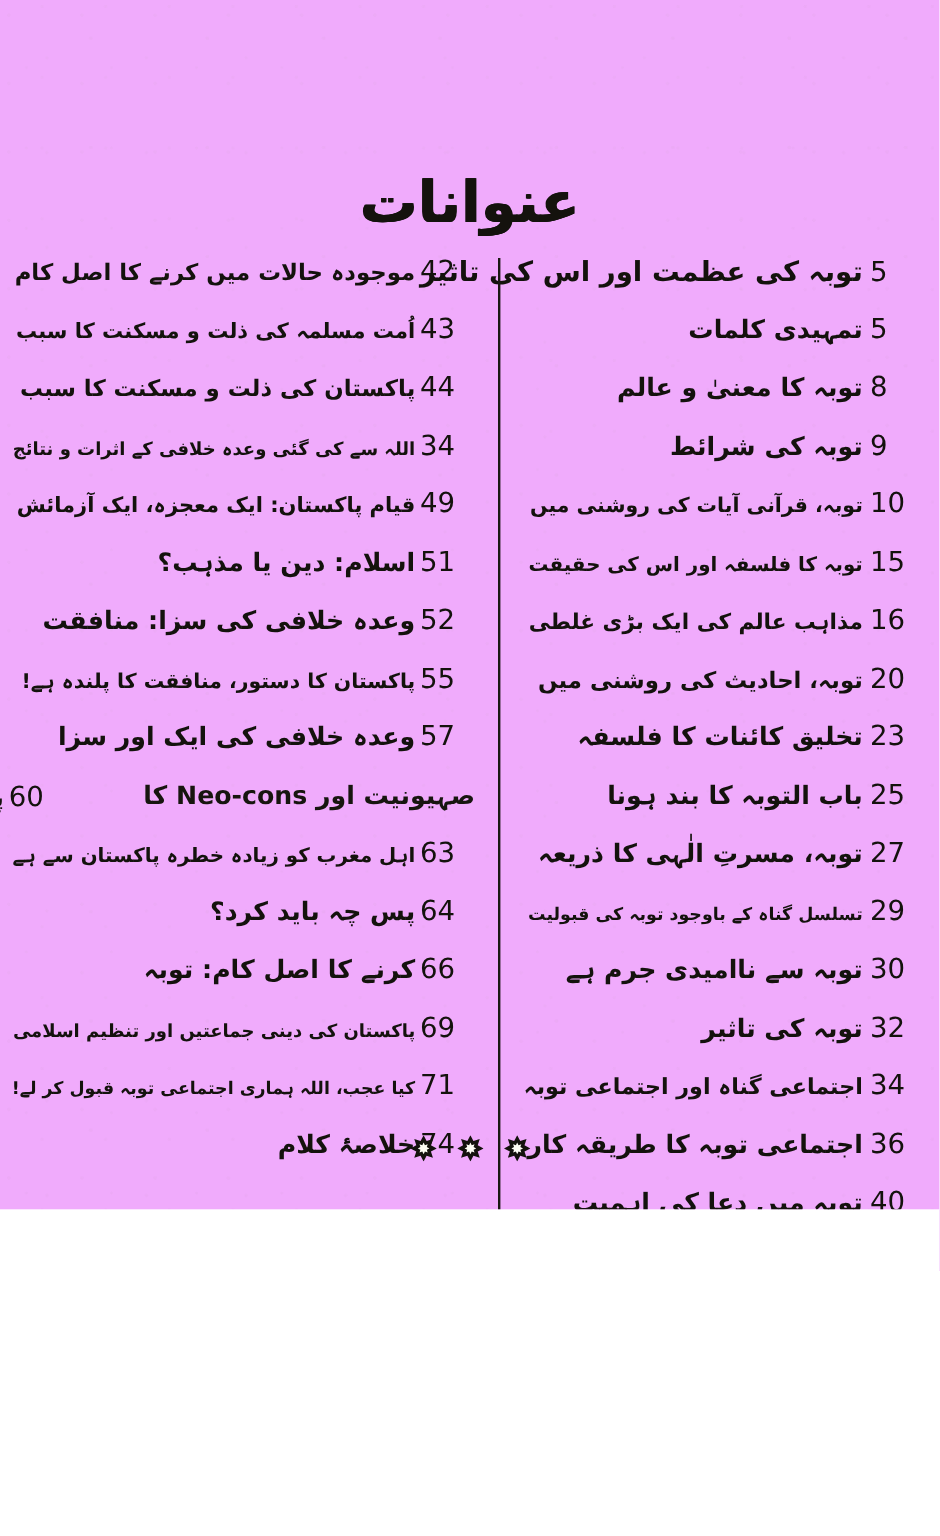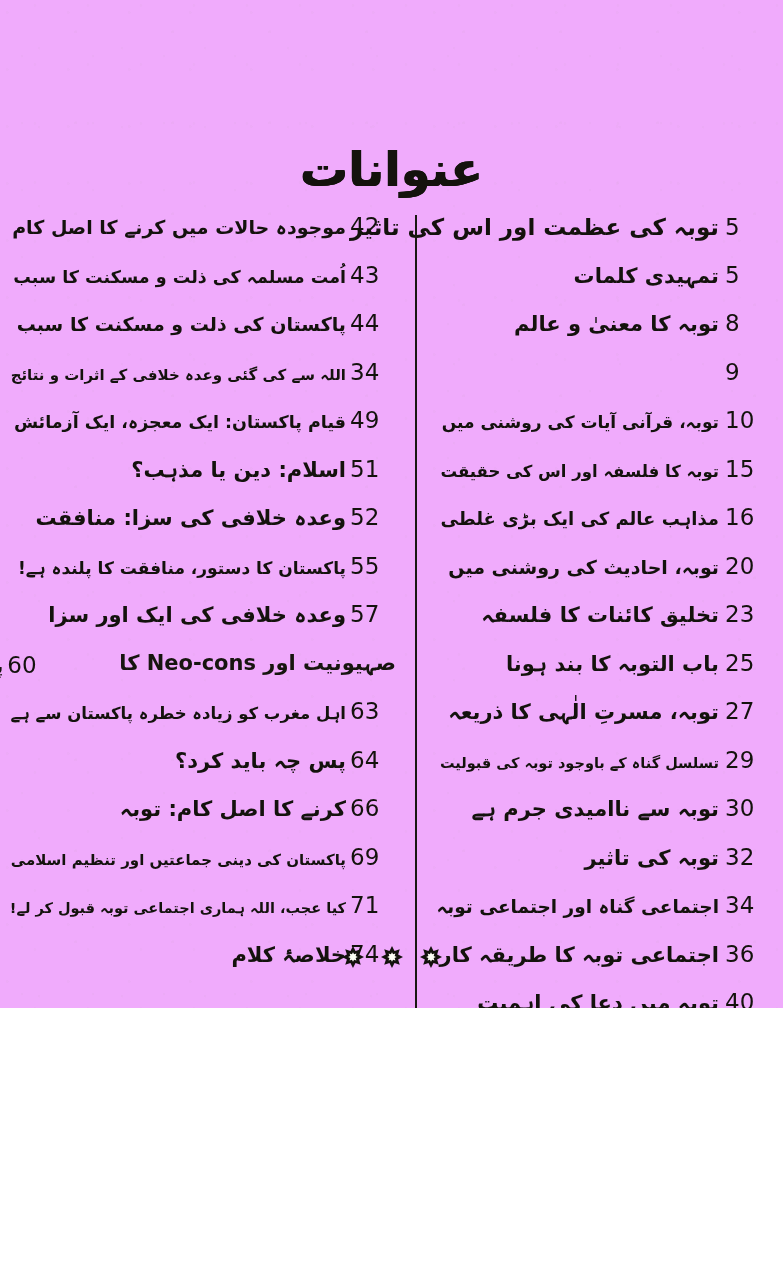--- a/index.html
+++ b/index.html
@@ -174,20 +174,21 @@
         <div class="row">
           <div class="entry-page">5</div>
           <div class="entry-title">تمہیدی کلمات</div>
         </div>
         <div class="row">
           <div class="entry-page">8</div>
           <div class="entry-title">توبہ کا معنیٰ و عالم</div>
         </div>
         <div class="row">
           <div class="entry-page">9</div>
+          <div class="entry-title">توبہ کی شرائط</div>
         </div>
         <div class="row">
           <div class="entry-page">10</div>
           <div class="entry-title" style="font-size: 17px;">توبہ، قرآنی آیات کی روشنی میں</div>
         </div>
         <div class="row">
           <div class="entry-page">15</div>
           <div class="entry-title" style="font-size: 16.5px;">توبہ کا فلسفہ اور اس کی حقیقت</div>
         </div>
         <div class="row">

